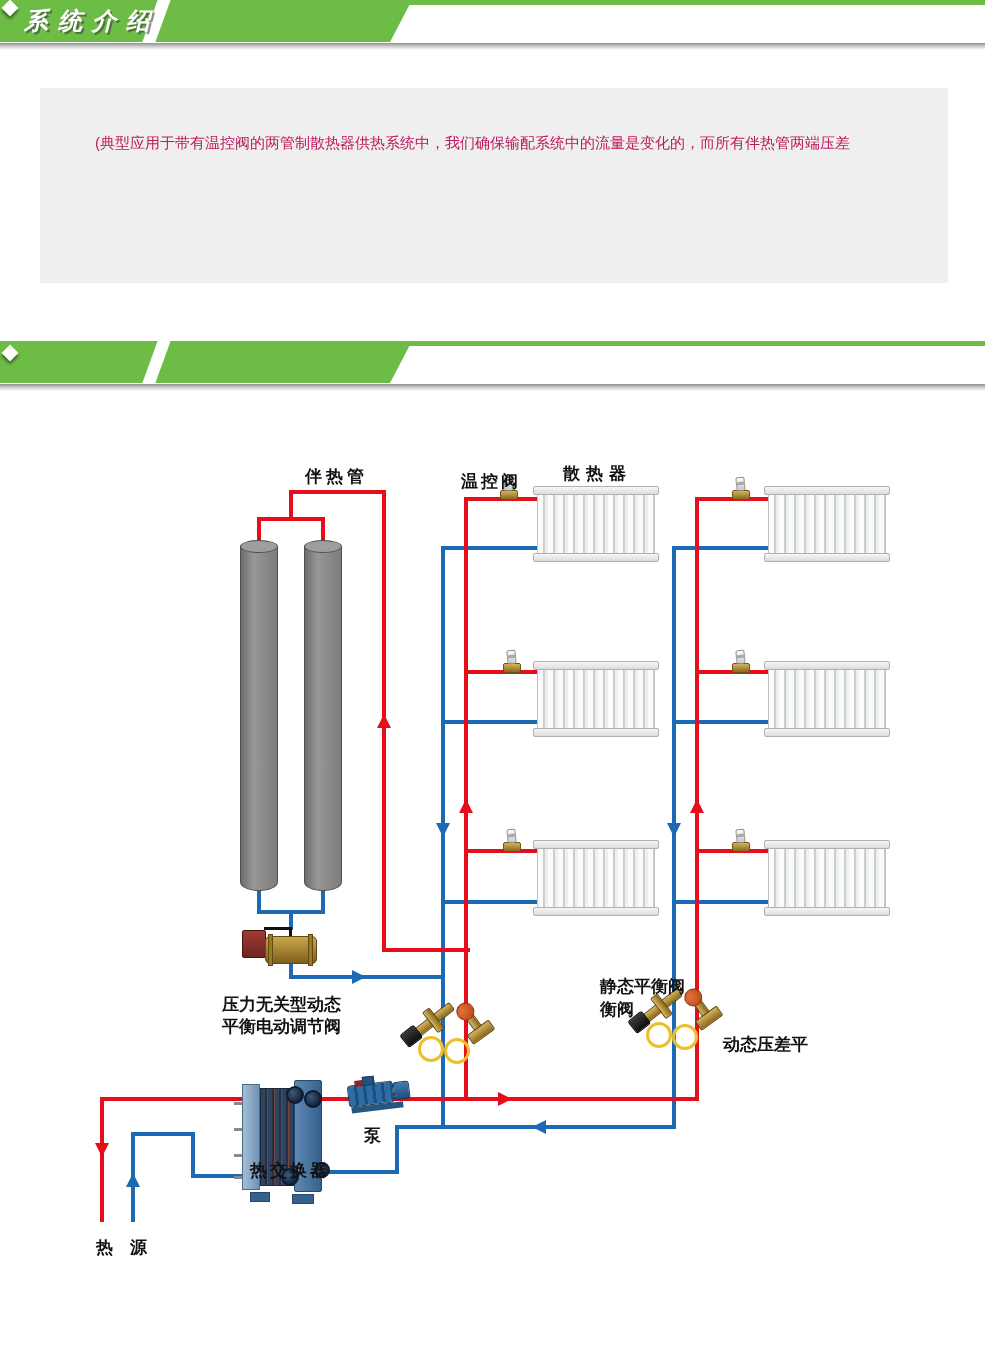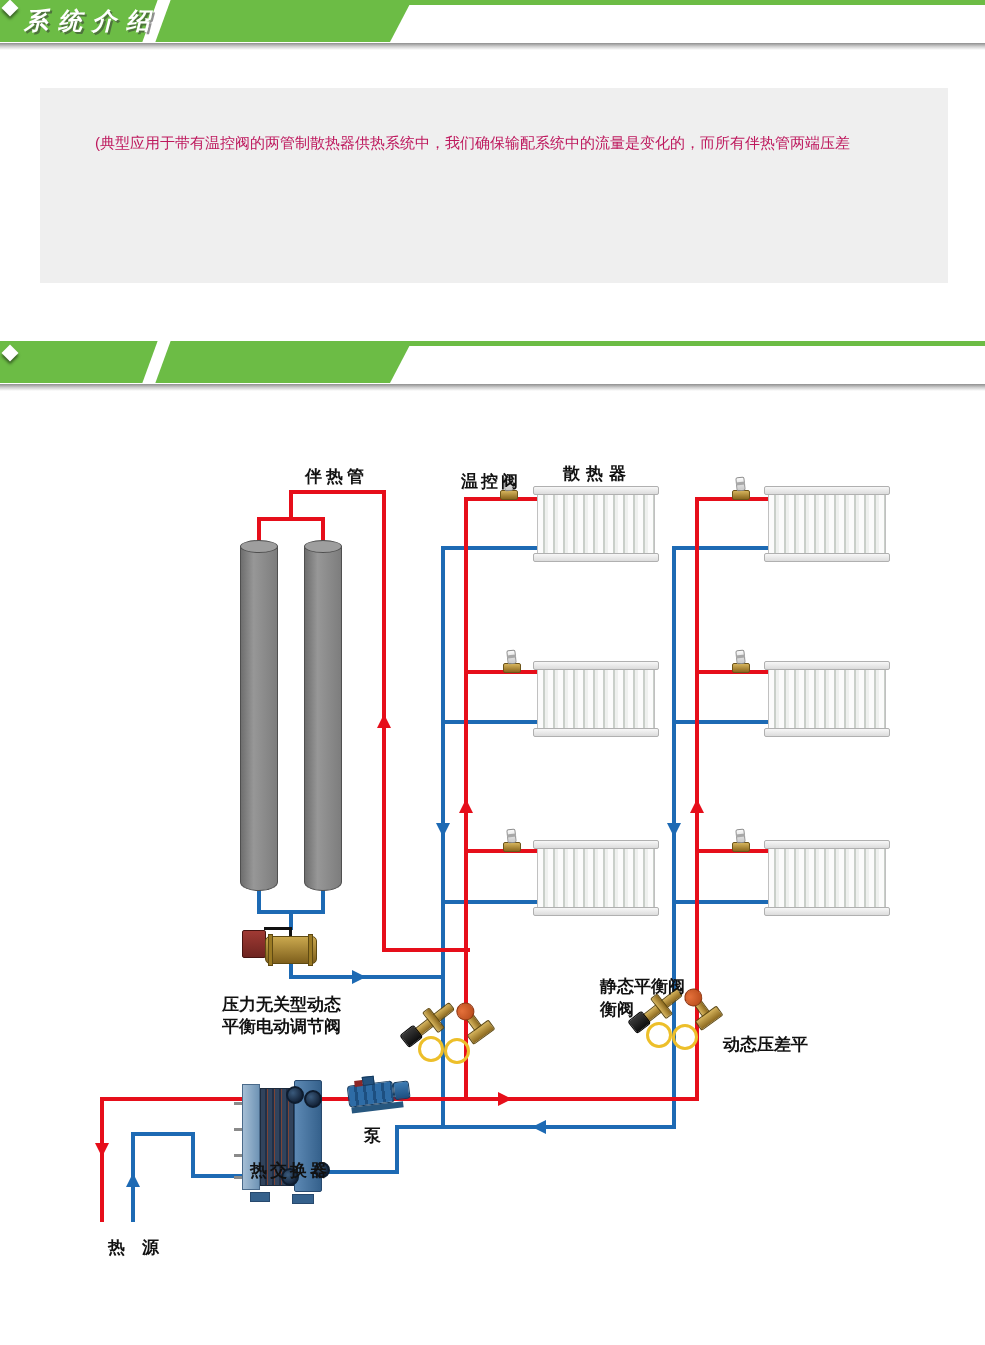--- a/index.html
+++ b/index.html
@@ -325,15 +325,15 @@
   <div class="dlabel" style="left:305px;top:465px;letter-spacing:4px">伴热管</div>
   <div class="dlabel" style="left:461px;top:470px;letter-spacing:3px">温控阀</div>
   <div class="dlabel" style="left:563px;top:462px;letter-spacing:6px">散热器</div>
   <div class="dlabel" style="left:222px;top:993px">压力无关型动态</div>
   <div class="dlabel" style="left:222px;top:1015px">平衡电动调节阀</div>
   <div class="dlabel" style="left:600px;top:975px">静态平衡阀</div>
   <div class="dlabel" style="left:600px;top:998px">衡阀</div>
   <div class="dlabel" style="left:723px;top:1033px">动态压差平</div>
   <div class="dlabel" style="left:364px;top:1124px">泵</div>
   <div class="dlabel" style="left:250px;top:1159px;letter-spacing:3px">热交换器</div>
-  <div class="dlabel" style="left:108px;top:1236px;letter-spacing:17px">热源</div>
+  <div class="dlabel" style="left:96px;top:1236px;letter-spacing:17px">热源</div>
 
 </div>
 
 </body></html>

